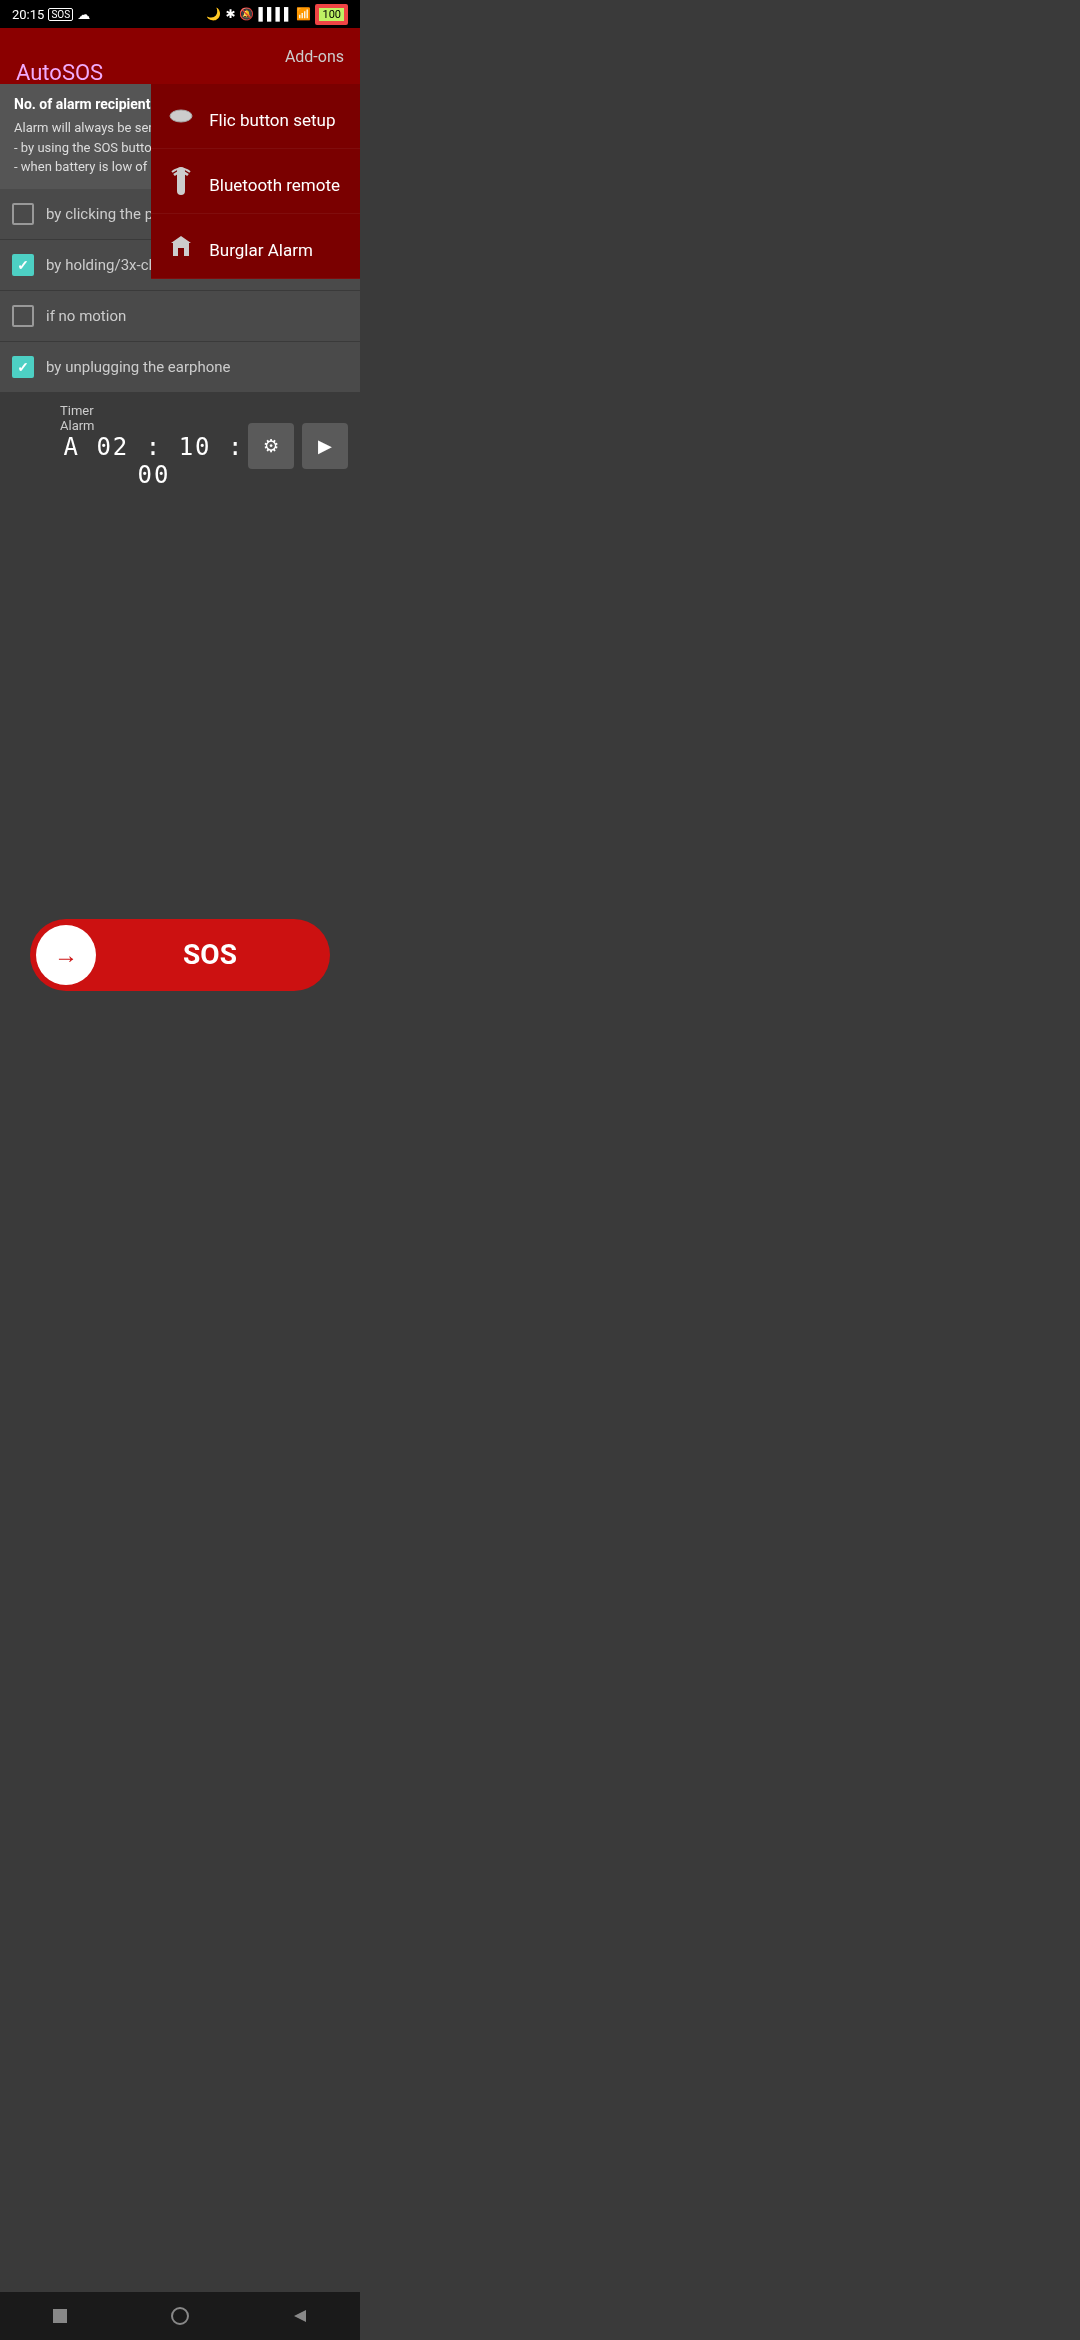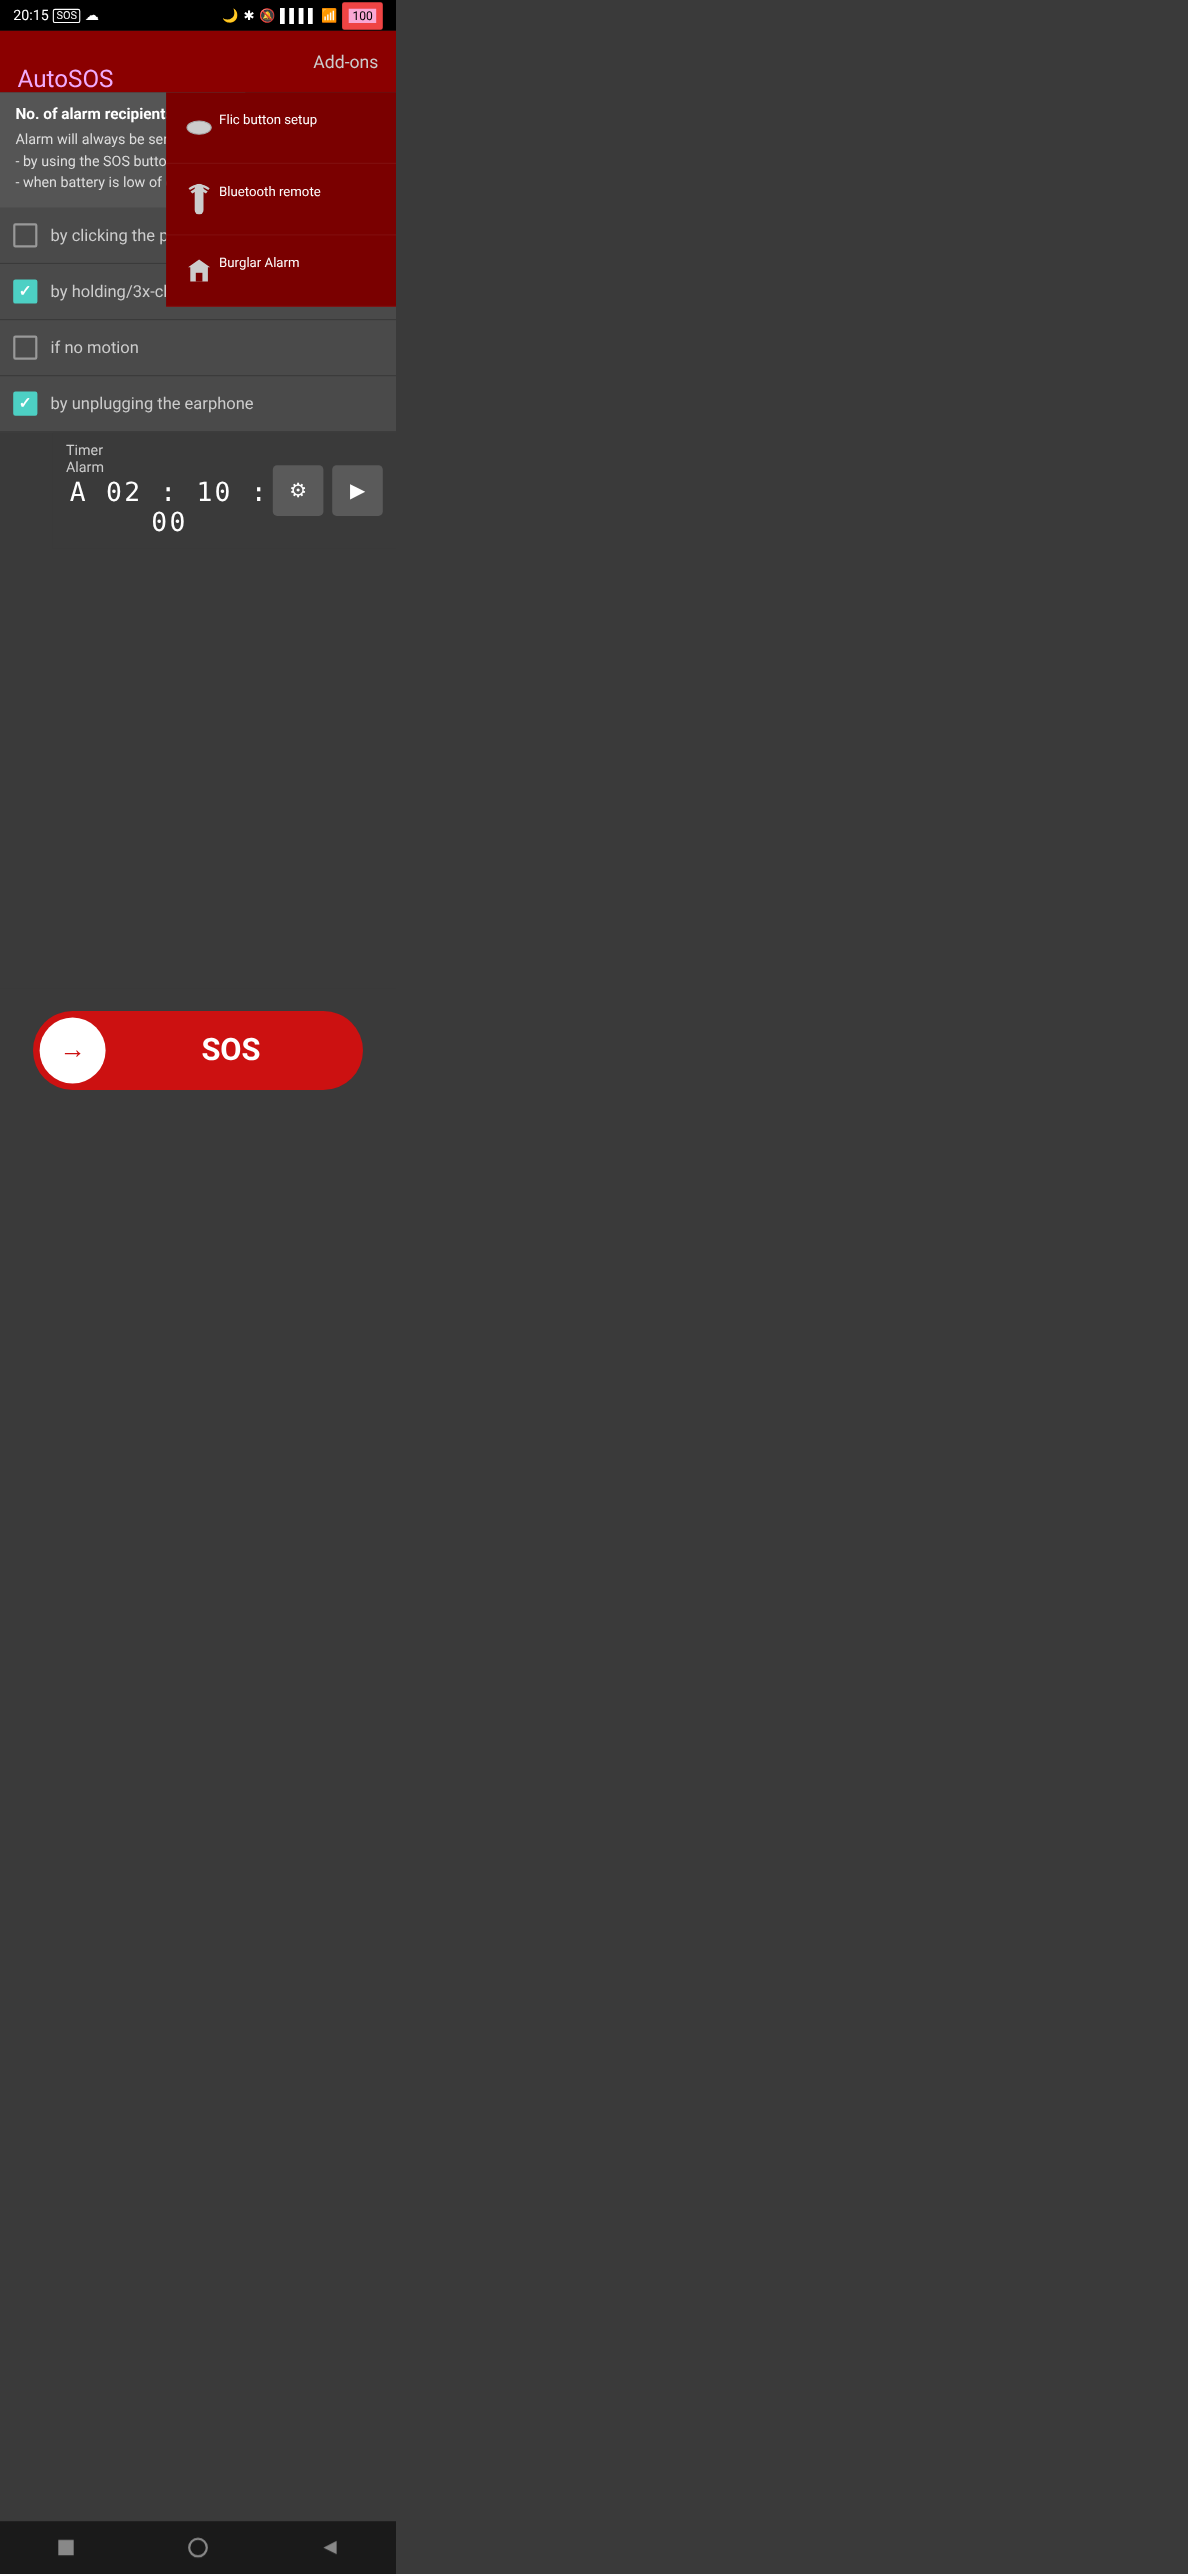--- a/index.html
+++ b/index.html
@@ -81,26 +81,26 @@
       position: absolute;
       top: 0;
       right: 0;
       width: 58%;
       background: #7a0000;
       z-index: 10;
     }
 
     .dropdown-item {
       display: flex;
-      align-items: flex-start;
+      align-items: flex-end;
       padding: 18px 16px;
       color: #fff;
-      font-size: 12px;
+      font-size: 17px;
       cursor: pointer;
-      gap: 4px;
+      gap: 14px;
       border-bottom: 1px solid rgba(255,255,255,0.05);
     }
 
     .dropdown-icon {
       width: 28px;
       height: 28px;
       display: flex;
       align-items: center;
       justify-content: center;
       font-size: 20px;
@@ -268,21 +268,21 @@
     <span>20:15</span>
     <span style="font-size:10px;border:1px solid #fff;padding:0 2px;border-radius:2px;">SOS</span>
     <span>☁</span>
   </div>
   <div class="status-right">
     <span>🌙</span>
     <span>✱</span>
     <span>🔕</span>
     <span>▌▌▌▌</span>
     <span>📶</span>
-    <span style="border:6px solid #ef4444;padding:0 3px;border-radius:2px;background:#f9a8d4;color:#000;font-size:11px;">100</span>
+    <span style="border:4px solid #ef4444;padding:0 3px;border-radius:2px;background:#bef264;color:#000;font-size:11px;">100</span>
   </div>
 </div>
 
 <div class="app-bar">
   <span class="app-title">AutoSOS</span>
   <span class="app-bar-right">Add-ons</span>
 </div>
 
 <div class="main-content">
 

